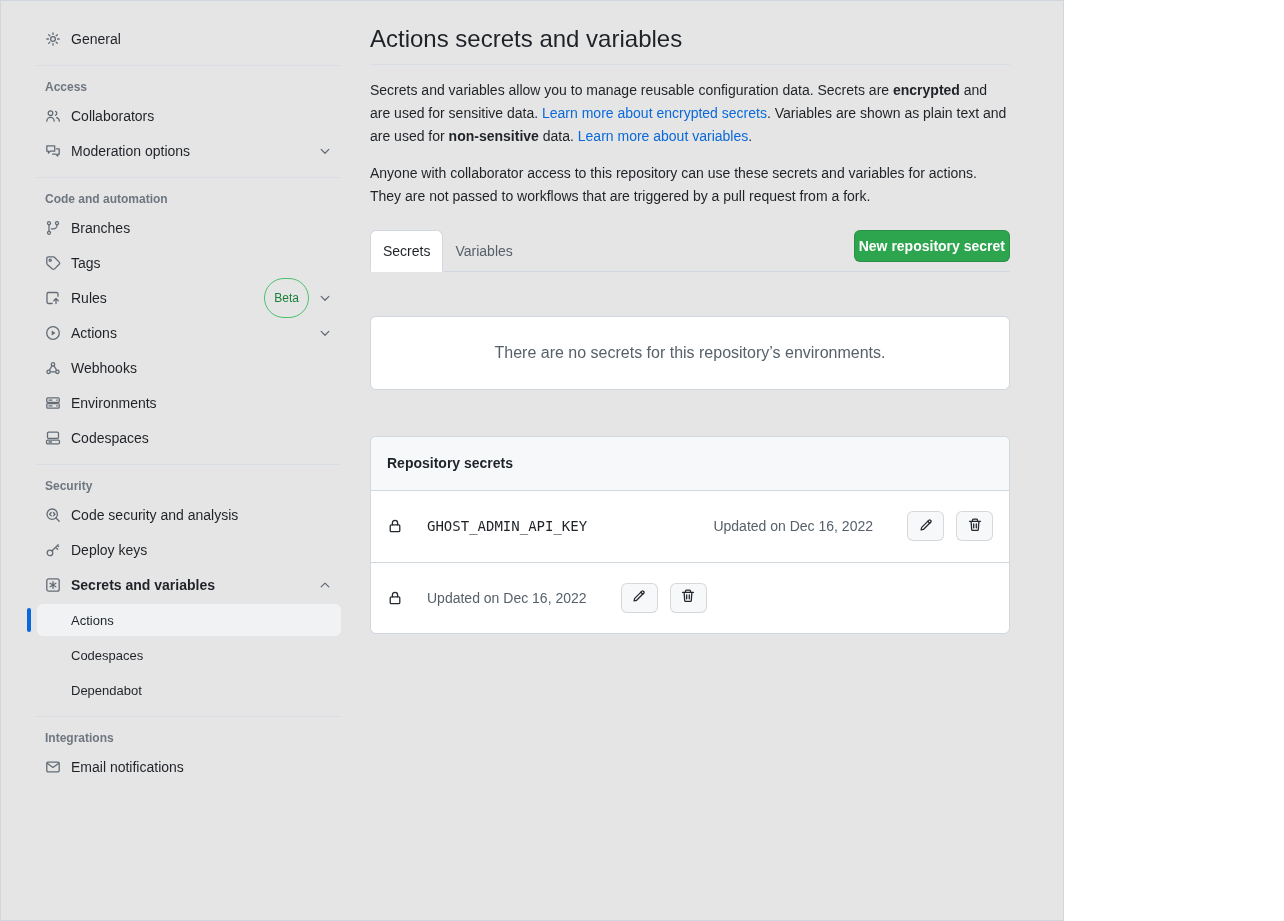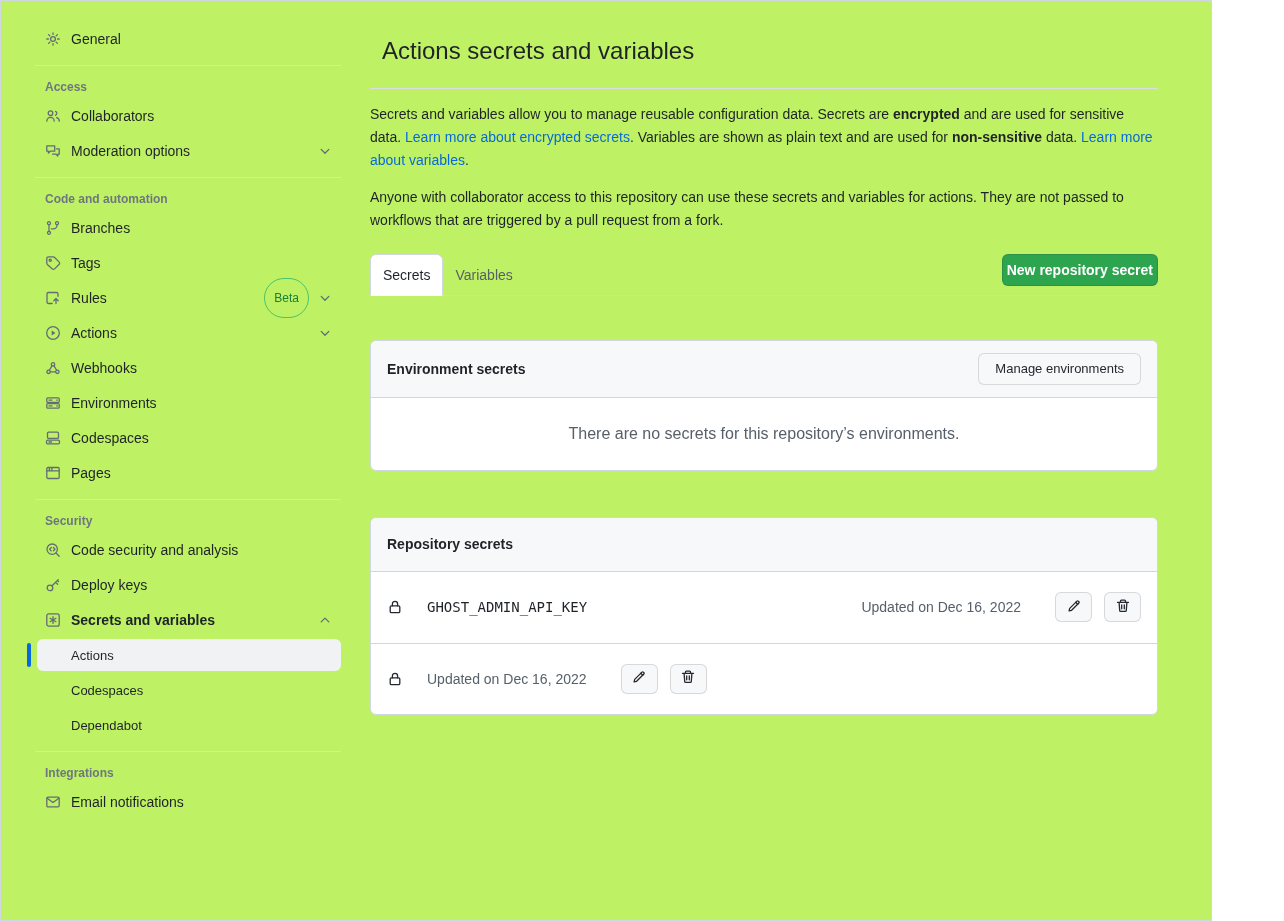--- a/index.html
+++ b/index.html
@@ -1,18 +1,18 @@
 <!DOCTYPE html>
 <html><head>
 <meta charset="utf-8">
 <style>
   * { box-sizing: border-box; }
   html,body { margin:0; padding:0; background:#fff; }
   body { font-family:"Liberation Sans","DejaVu Sans",sans-serif; color:#1f2328; }
-  .page { position:relative; width:1212px; height:921px; background:#bef264;
+  .page { position:relative; width:1064px; height:921px; background:#e5e5e5;
           border:1px solid #d0d7de; overflow:hidden; display:flex; }
 
   
   .sidebar { width:352px; flex-shrink:0; padding:22px 12px 0 36px; }
   .nav-item { position:relative; display:flex; align-items:center; height:32px;
               margin-bottom:3px; padding:0 8px; border-radius:6px; font-size:14px;
               color:#1f2328; cursor:pointer; }
   .nav-item .ico { width:16px; height:16px; margin-right:10px; flex-shrink:0; display:flex; }
   .nav-item .lbl { flex:1 1 auto; white-space:nowrap; overflow:hidden; }
   .nav-item .lbl.bold { font-weight:600; }
@@ -27,21 +27,21 @@
   .sub-item.selected::before { content:""; position:absolute; left:-10px; top:4px; bottom:4px;
               width:4px; border-radius:2px; background:#0969da; }
 
   
   svg.oct { width:16px; height:16px; stroke:#636c76; stroke-width:1.3; fill:none;
             stroke-linecap:round; stroke-linejoin:round; }
   svg.oct.dark { stroke:#24292f; }
 
   
   .main { flex:1 1 auto; padding:22px 53px 0 17px; }
-  .page-title { font-size:24px; font-weight:400; line-height:1.3; margin:12px; }
+  .page-title { font-size:24px; font-weight:400; line-height:1.3; margin:0; }
   .title-rule { border-bottom:1px solid #d8dee4; padding-bottom:10px; margin-bottom:2px; }
   .intro p { font-size:14px; line-height:1.64; margin:14px 0 0 0; color:#1f2328; }
   .intro strong { font-weight:600; }
   .link { color:#0969da; cursor:pointer; text-decoration:none; }
 
   .tabnav { position:relative; margin-top:22px; height:42px; border-bottom:1px solid #d0d7de;
             display:flex; align-items:flex-end; }
   .tab { font-size:14px; padding:10px 12px; line-height:20px; cursor:pointer; color:#57606a; }
   .tab.active { color:#1f2328; background:#fff; border:1px solid #d0d7de; border-bottom:1px solid #fff;
             border-radius:6px 6px 0 0; margin-bottom:-1px; }
@@ -202,29 +202,20 @@
       <span class="ico">
         <svg class="oct" viewBox="0 0 16 16">
             <rect x="2.5" y="2.2" width="11" height="6.2" rx="1.2"></rect>
             <rect x="1.5" y="10.2" width="13" height="3.6" rx="1.2"></rect>
             <path d="M4 12h2.5"></path>
           </svg>
       </span>
       <span class="lbl">Codespaces</span>
     </div>
 
-    <div class="nav-item">
-      <span class="ico">
-        <svg class="oct" viewBox="0 0 16 16">
-            <rect x="1.8" y="2.5" width="12.4" height="11" rx="1.2"></rect>
-            <path d="M1.8 5.8h12.4M4.4 2.7v3M6.9 2.7v3"></path>
-          </svg>
-      </span>
-      <span class="lbl">Pages</span>
-    </div>
 
     <div class="divider"></div>
     <div class="section-title">Security</div>
 
     <div class="nav-item">
       <span class="ico">
         <svg class="oct" viewBox="0 0 16 16">
             <circle cx="7.2" cy="7.2" r="5.2"></circle>
             <path d="M11 11l3.2 3.2"></path>
             <path d="M6.2 5.5L4.6 7.2l1.6 1.7M8.4 5.5L10 7.2 8.4 8.9"></path>
@@ -295,24 +286,20 @@
       <p>Anyone with collaborator access to this repository can use these secrets and variables for actions. They are not passed to workflows that are triggered by a pull request from a fork.</p>
     </div>
 
     <div class="tabnav">
       <div class="tab active">Secrets</div>
       <div class="tab">Variables</div>
       <button class="btn-primary">New repository secret</button>
     </div>
 
     <section class="panel env">
-      <div class="panel-header">
-        <span class="panel-title">Environment secrets</span>
-        <button class="btn-secondary">Manage environments</button>
-      </div>
       <div class="empty-body">There are no secrets for this repository’s environments.</div>
     </section>
 
     <section class="panel repo">
       <div class="panel-header">
         <span class="panel-title">Repository secrets</span>
       </div>
 
       <div class="secret-row">
         <span class="lock">

